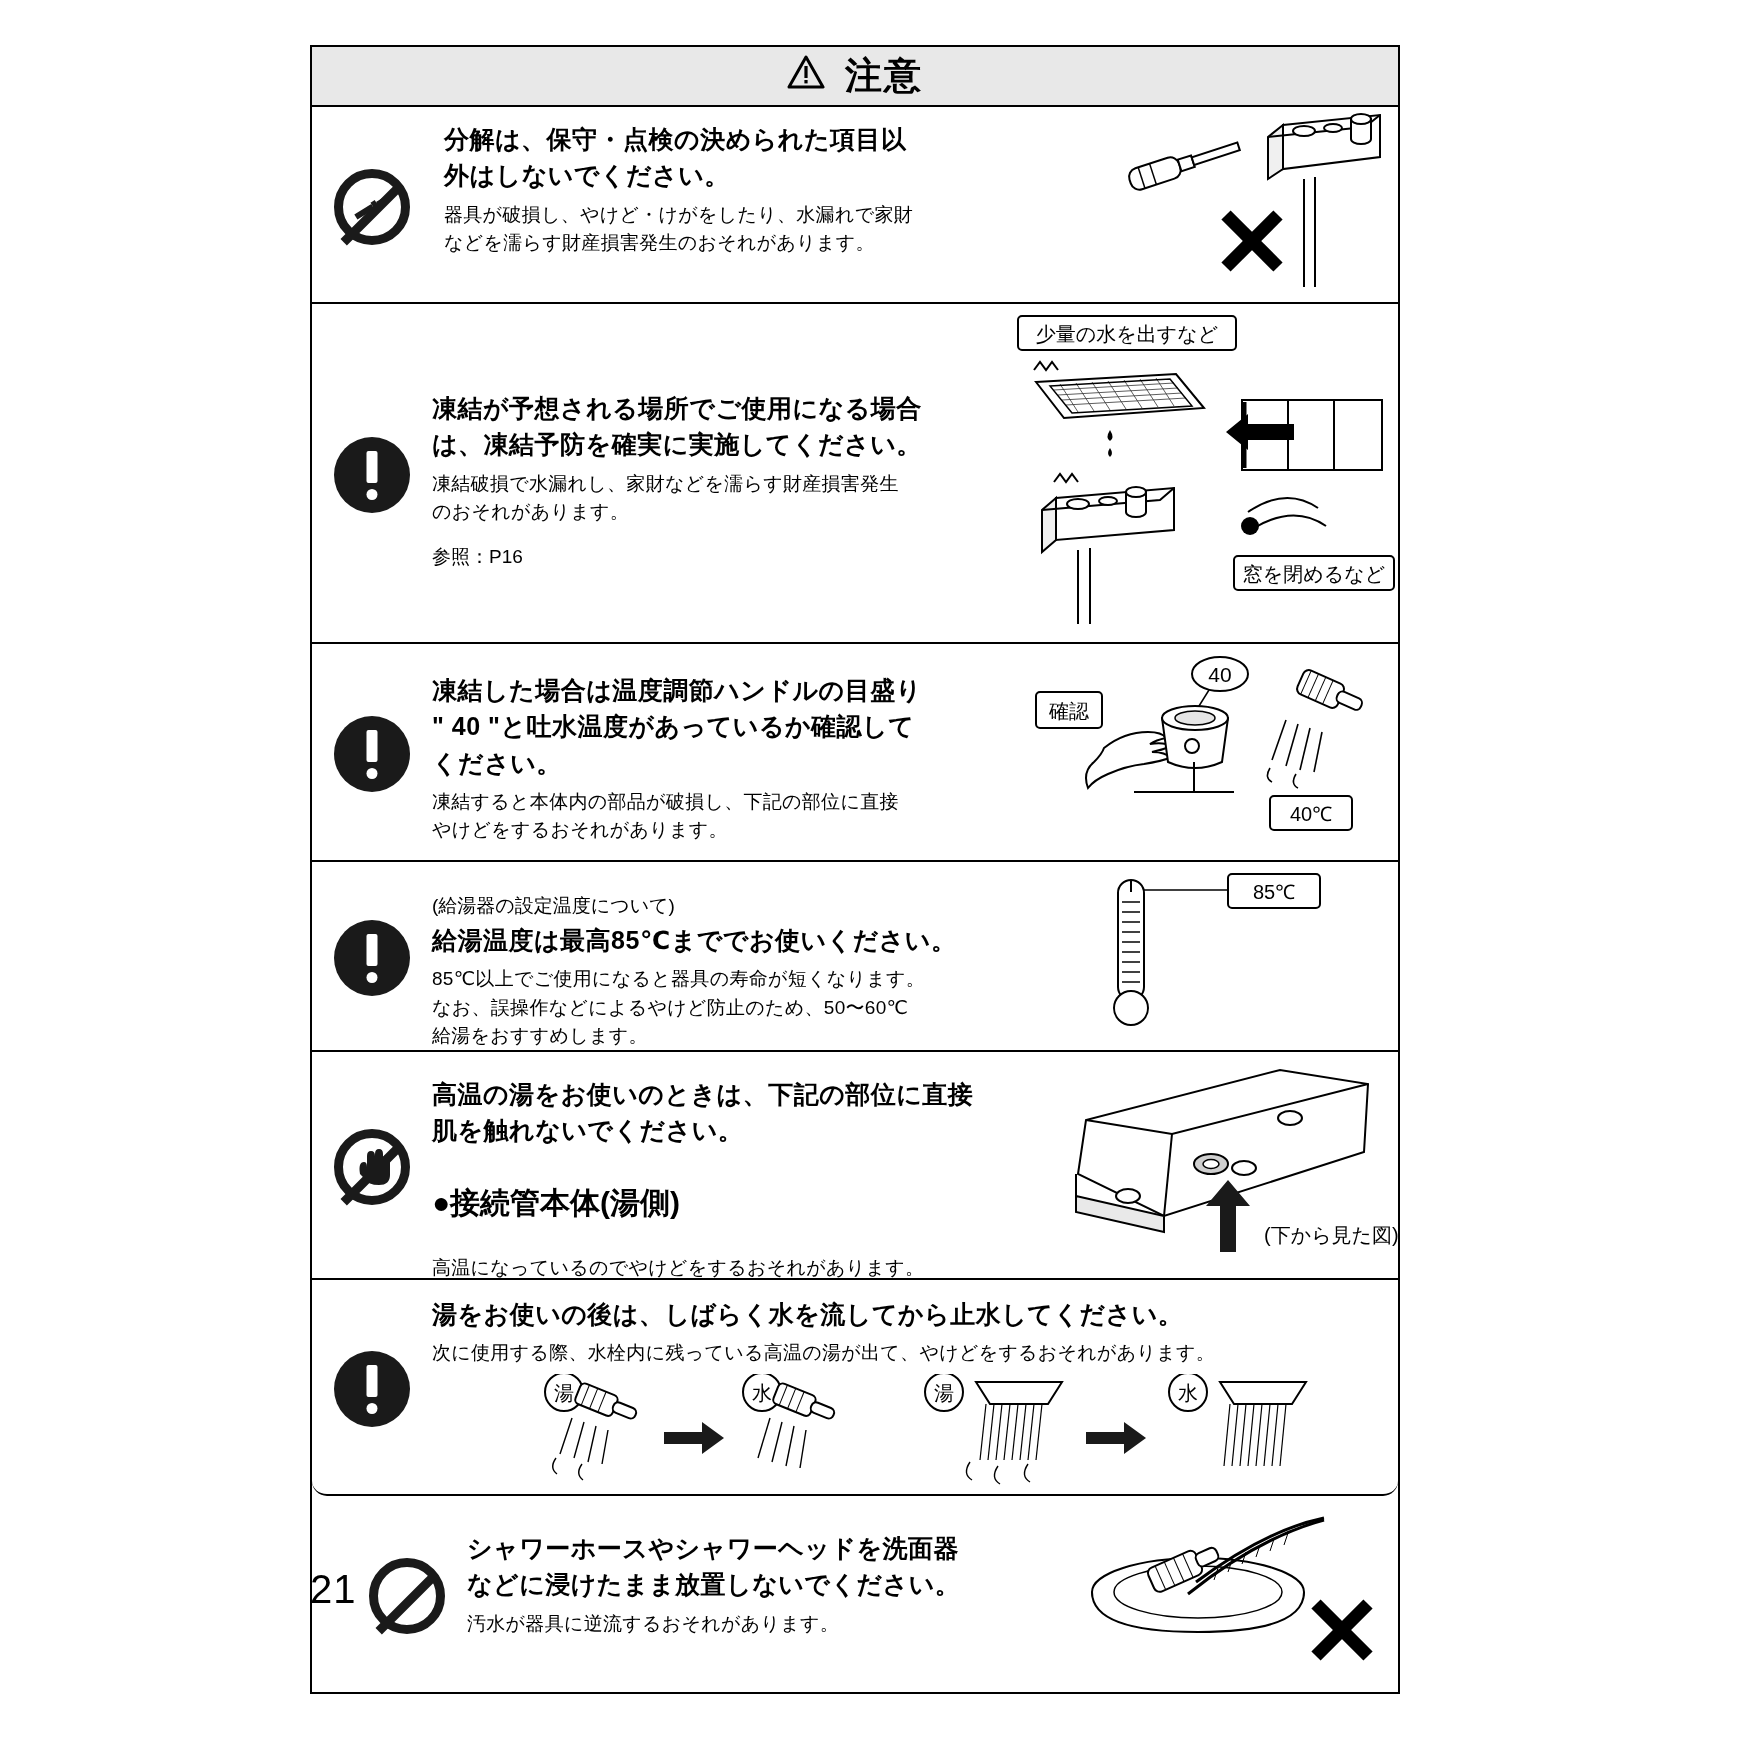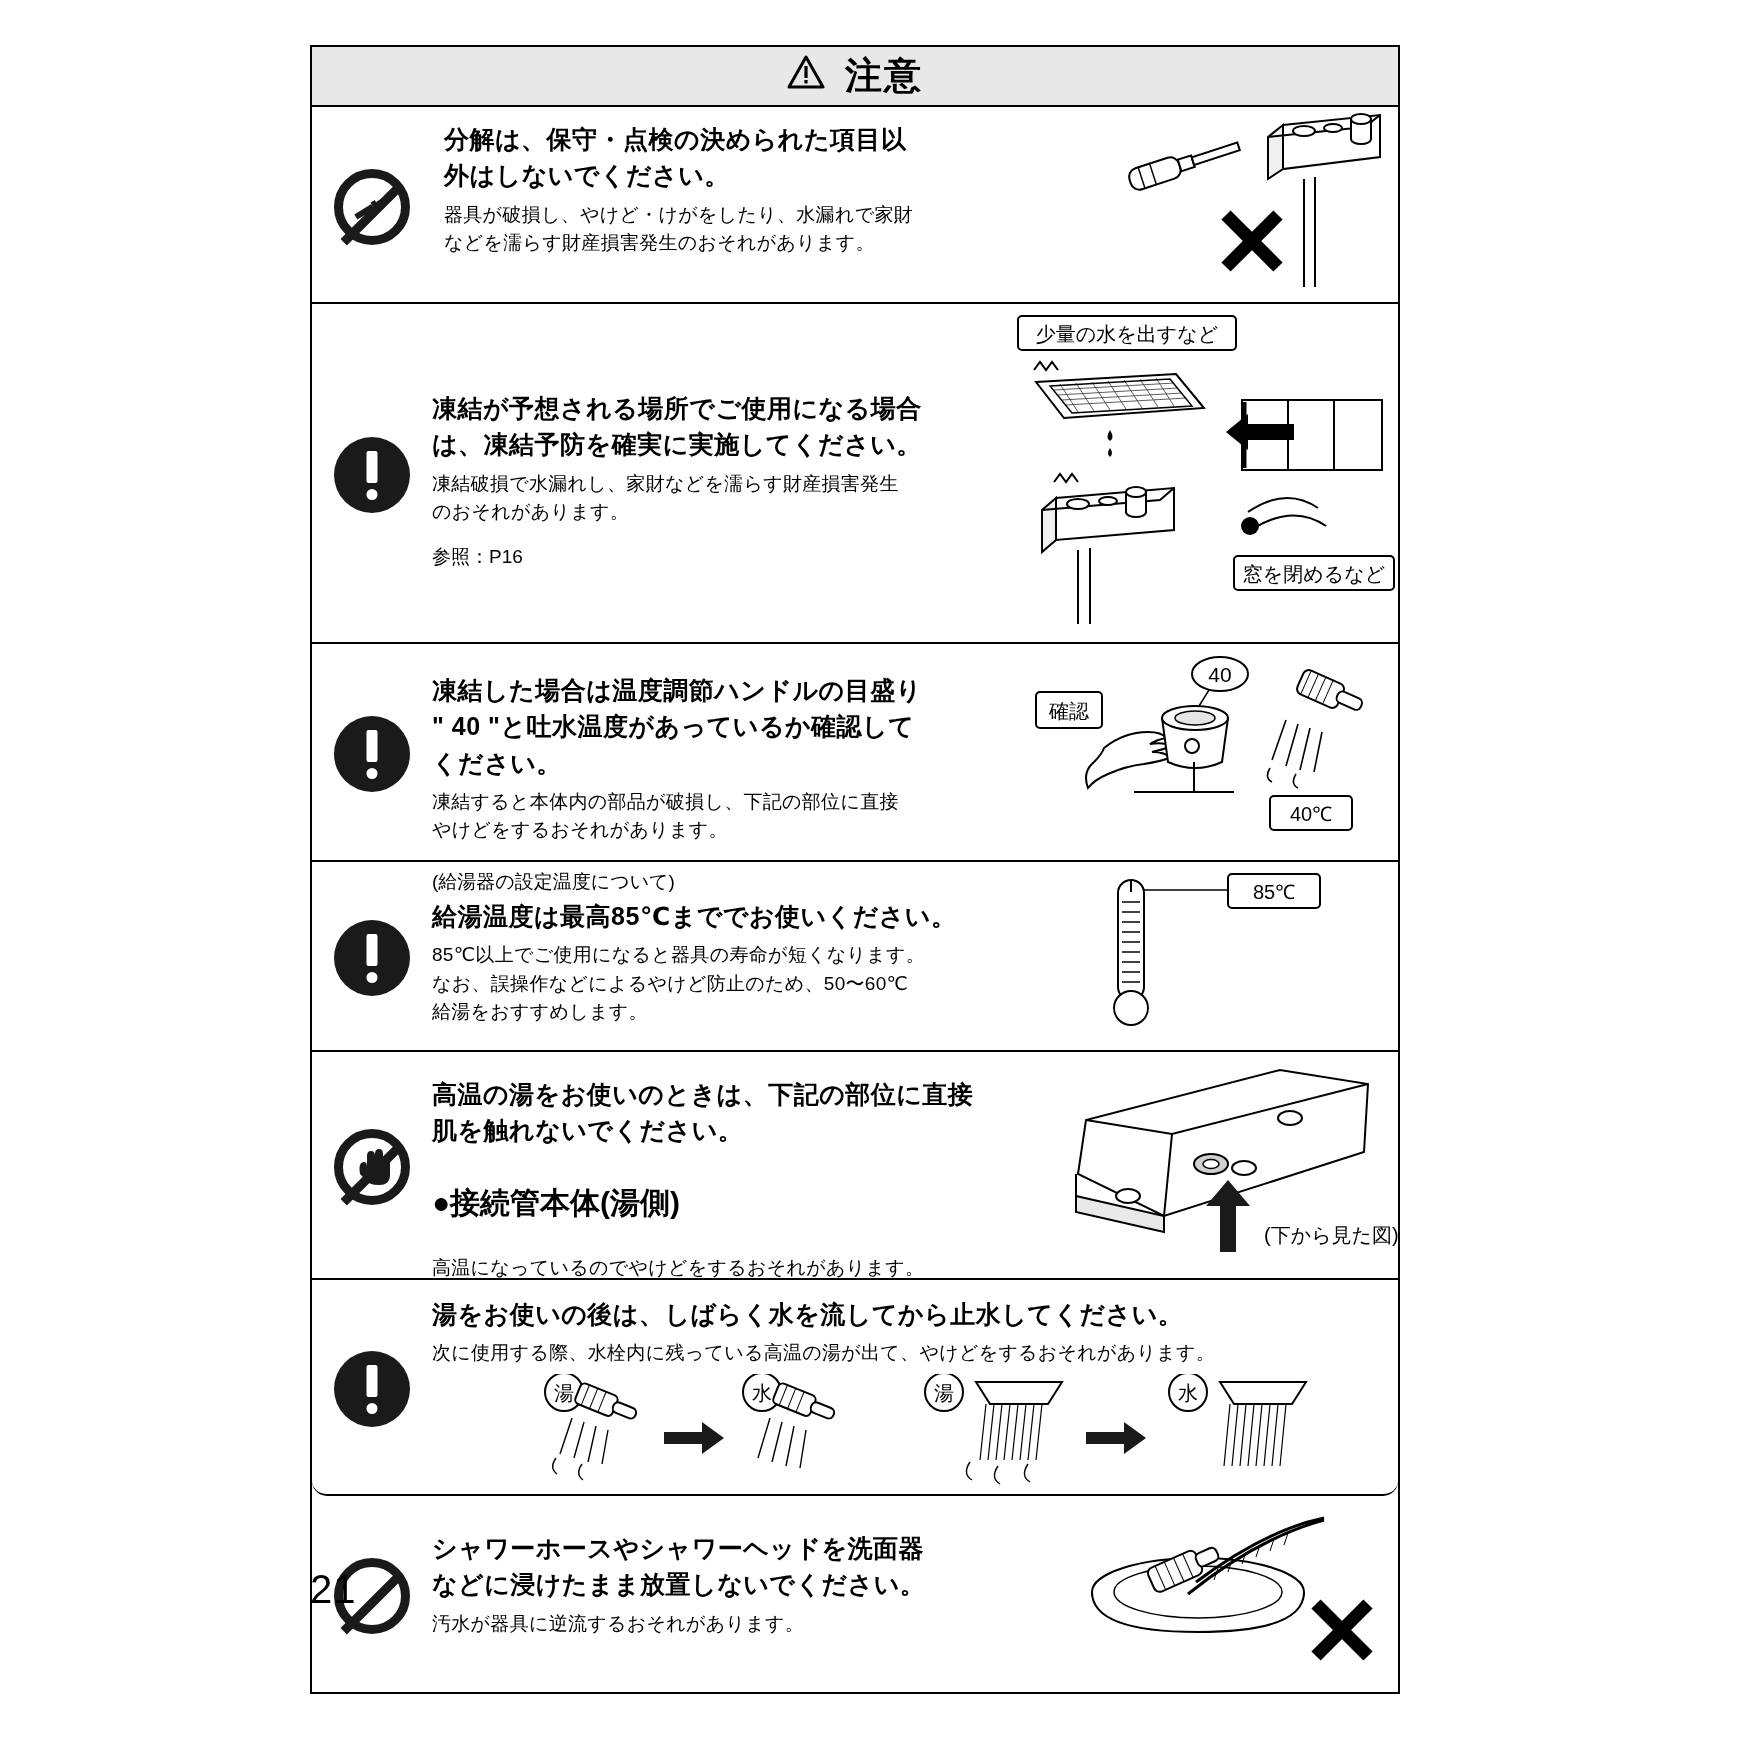--- a/index.html
+++ b/index.html
@@ -41,21 +41,21 @@
     border-right:2px solid #000;
     border-bottom:2px solid #000;
     box-sizing:border-box;
   }
   .row{
     display:flex;
     border-bottom:2px solid #000;
     box-sizing:border-box;
     position:relative;
   }
-  .row:last-child{border-bottom:none;}
+  .row:last-child{border-bottom:none;padding-left:35px;}
   .icon-cell{
     width:120px;
     flex:0 0 120px;
     display:flex;
     align-items:center;
     justify-content:center;
     padding-top:4px;
   }
   .body-cell{
     flex:1 1 auto;
@@ -312,21 +312,21 @@
             <text x="277" y="165" font-size="20" text-anchor="middle" font-family="'Liberation Sans',sans-serif">40℃</text>
           </svg>
         </div>
       </div>
     </div>
 
     <div class="row" style="height:190px;">
       <div class="icon-cell">
         <div class="excl"></div>
       </div>
-      <div class="body-cell" style="padding-top:7px;">
+      <div class="body-cell" style="padding-top:31px;">
         <div class="small19">(給湯器の設定温度について)</div>
         <div class="ttl" style="width:600px;margin-top:3px;">給湯温度は最高85℃まででお使いください。</div>
         <div class="sub" style="width:600px;white-space:pre-line;">85℃以上でご使用になると器具の寿命が短くなります。
 なお、誤操作などによるやけど防止のため、50〜60℃
 給湯をおすすめします。</div>
         <div class="art" style="top:10px;right:60px;">
           <svg width="260" height="160" viewBox="0 0 260 160">
             <rect x="40" y="8" width="26" height="120" rx="13" fill="#fff" stroke="#000" stroke-width="2"></rect>
             <circle cx="53" cy="136" r="17" fill="#fff" stroke="#000" stroke-width="2"></circle>
             <line x1="53" y1="8" x2="53" y2="20" stroke="#000" stroke-width="2"></line>

